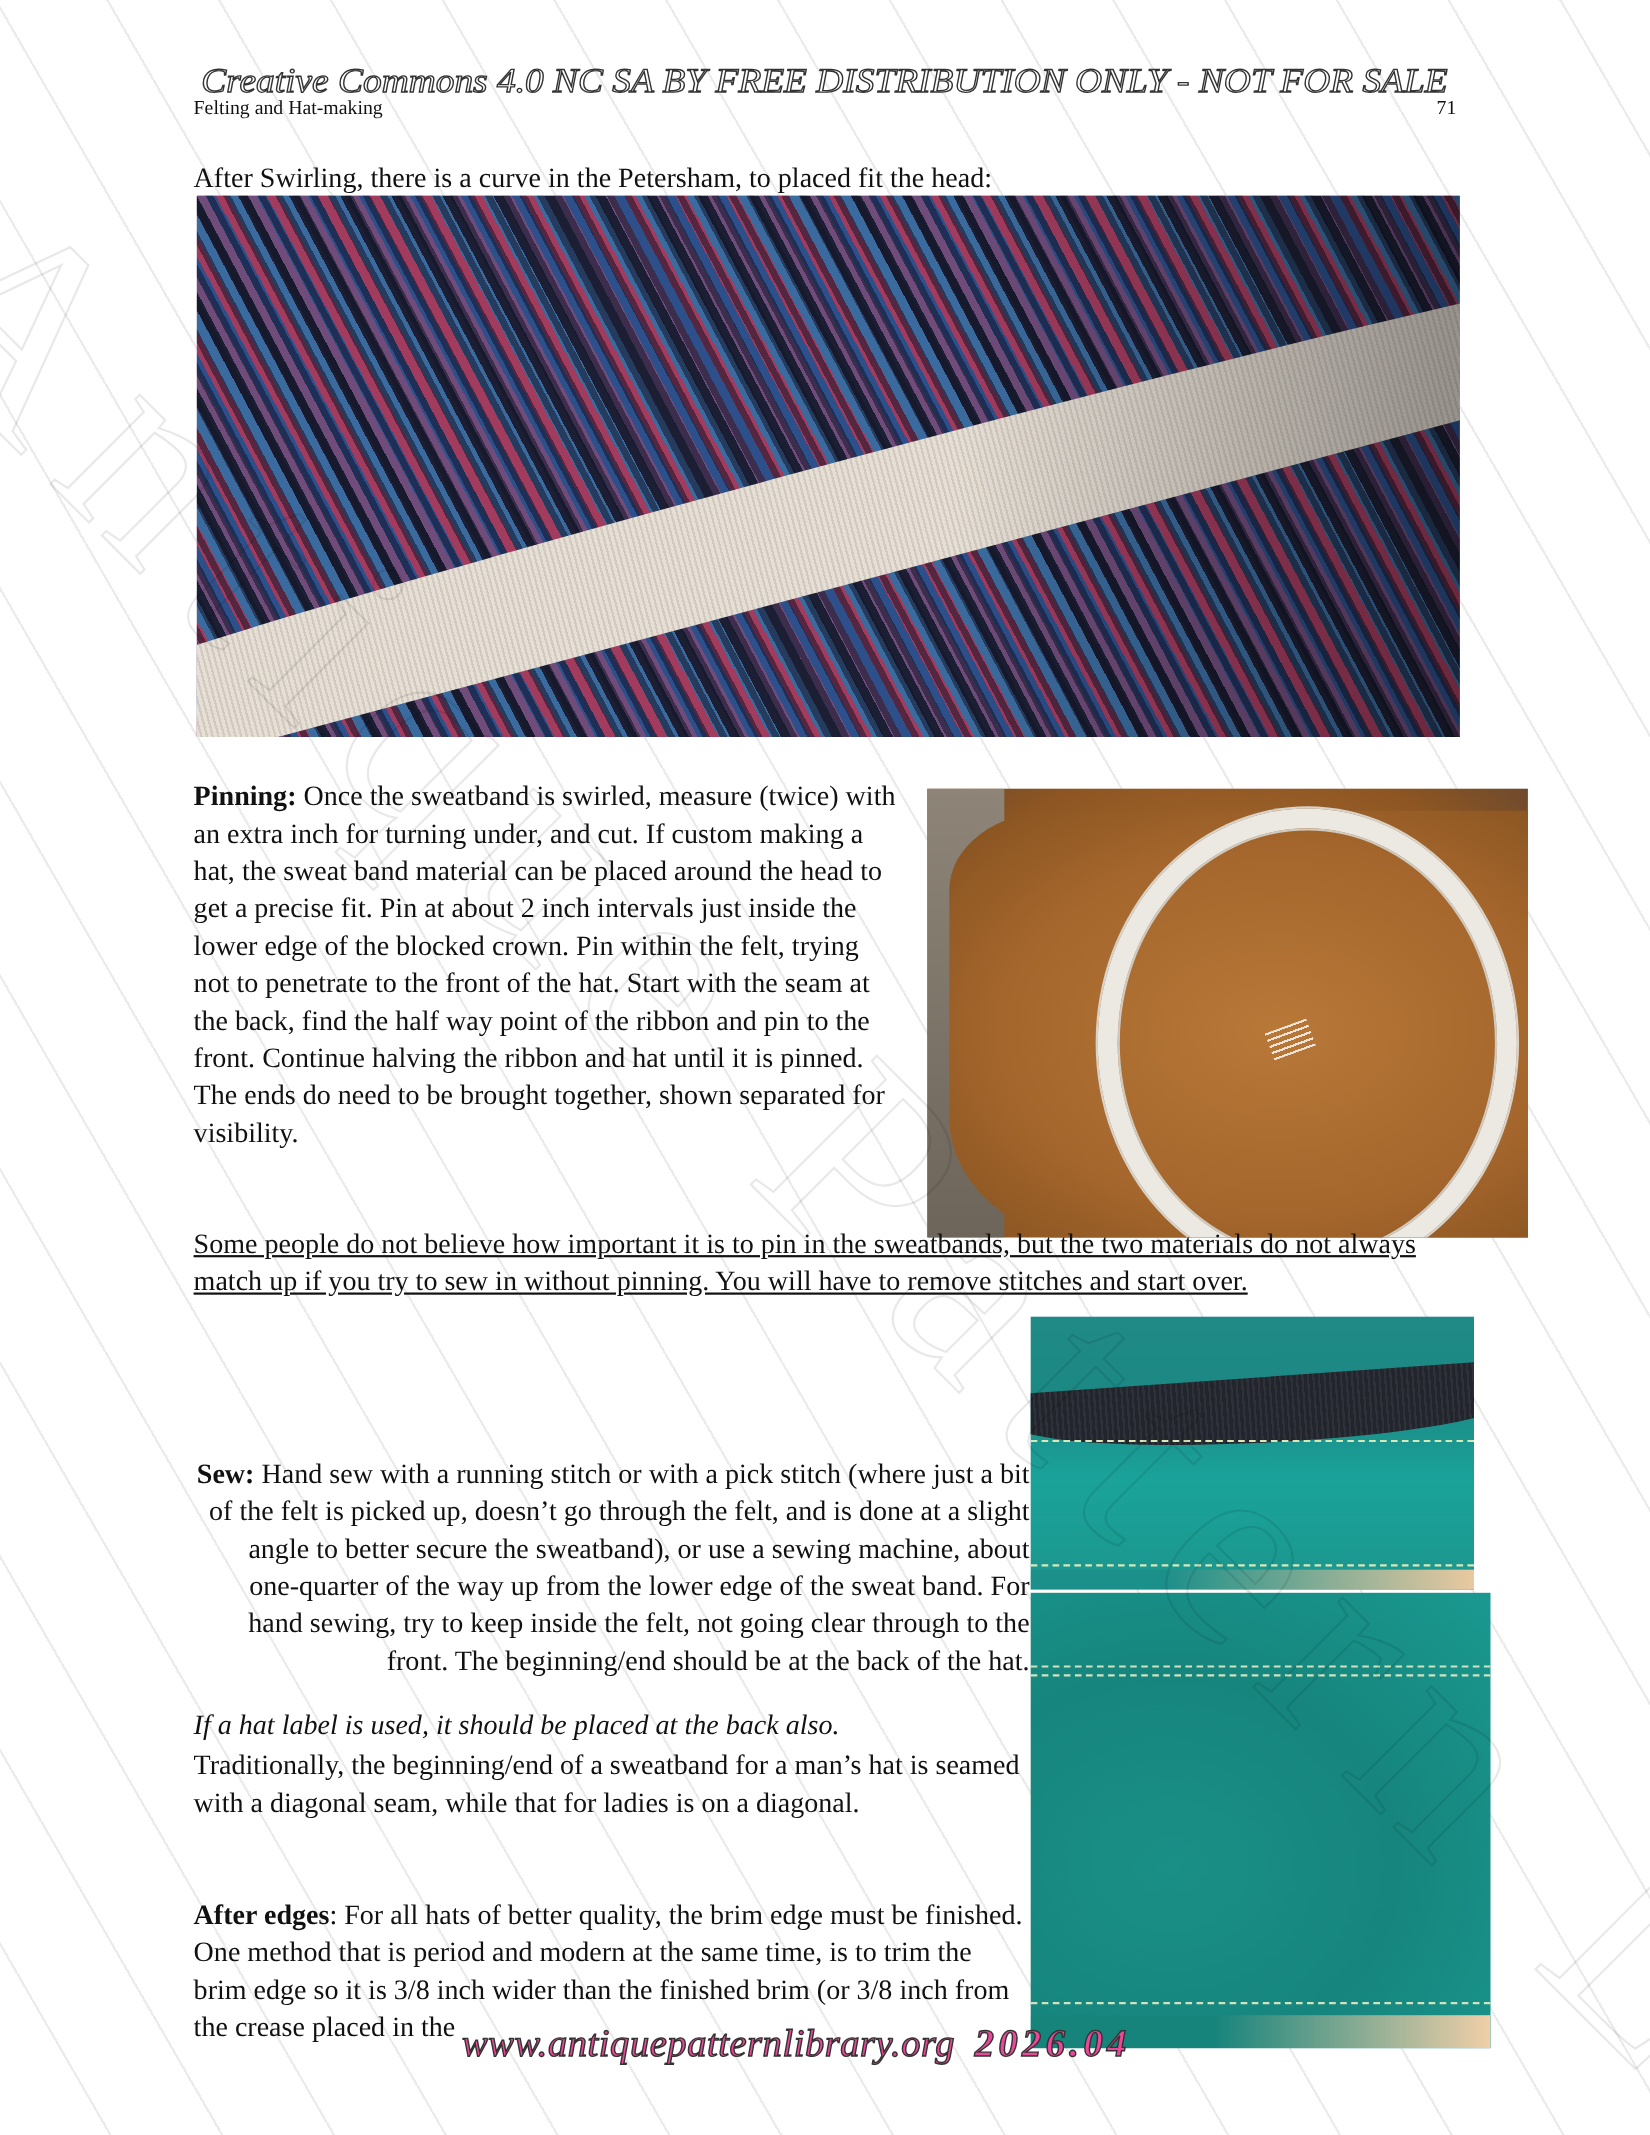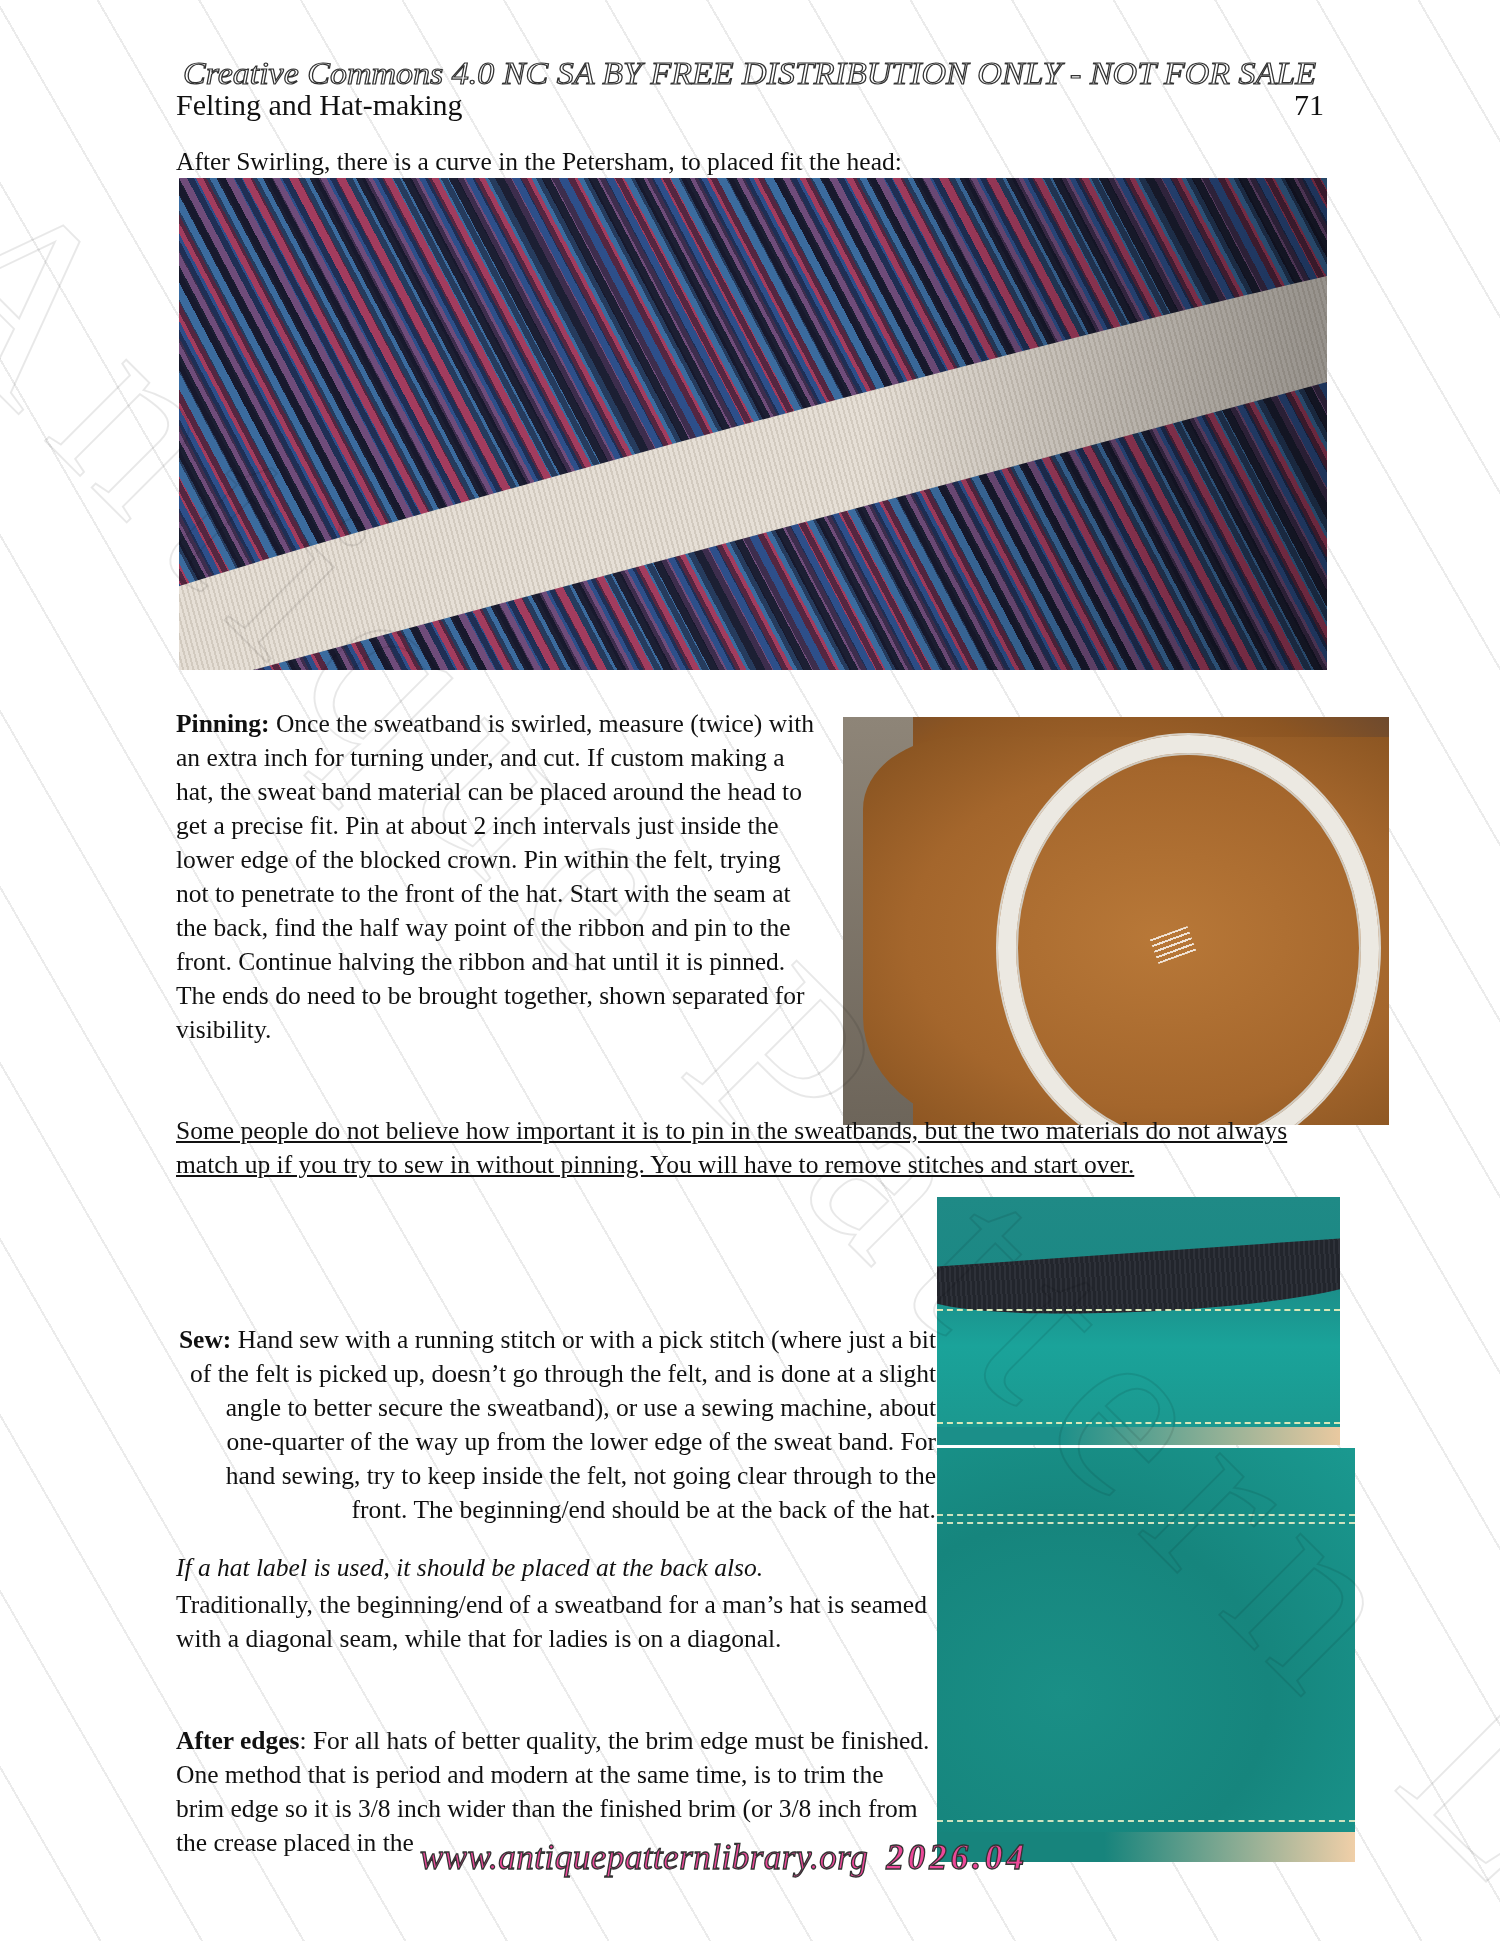--- a/index.html
+++ b/index.html
@@ -26,21 +26,21 @@
   .banner {
     position: absolute; left: 152px; top: 55px; width: 1195px;
     font-family: "Liberation Serif", serif; font-style: italic;
     font-size: 34px; text-align: center; letter-spacing: 0px;
     color: #fff; -webkit-text-stroke: 1.3px #333;
     transform: scaleY(0.92); z-index: 4;
   }
   .running-head {
     position: absolute; left: 176px; top: 88px; width: 1148px;
     display: flex; justify-content: space-between;
-    font-size: 30px; z-index: 4;
+    font-size: 18px; z-index: 4;
   }
   .text { position: absolute; font-size: 25.5px; line-height: 34px; z-index: 4; }
   .text b { font-weight: bold; }
   .caption-top { left: 176px; top: 145px; }
   .photo { position: absolute; z-index: 2; overflow: hidden; }
   
   .photo-petersham {
     left: 179px; top: 178px; width: 1148px; height: 492px;
     background:
       repeating-linear-gradient(62deg, rgba(20,20,40,0.55) 0 6px, transparent 6px 14px),

